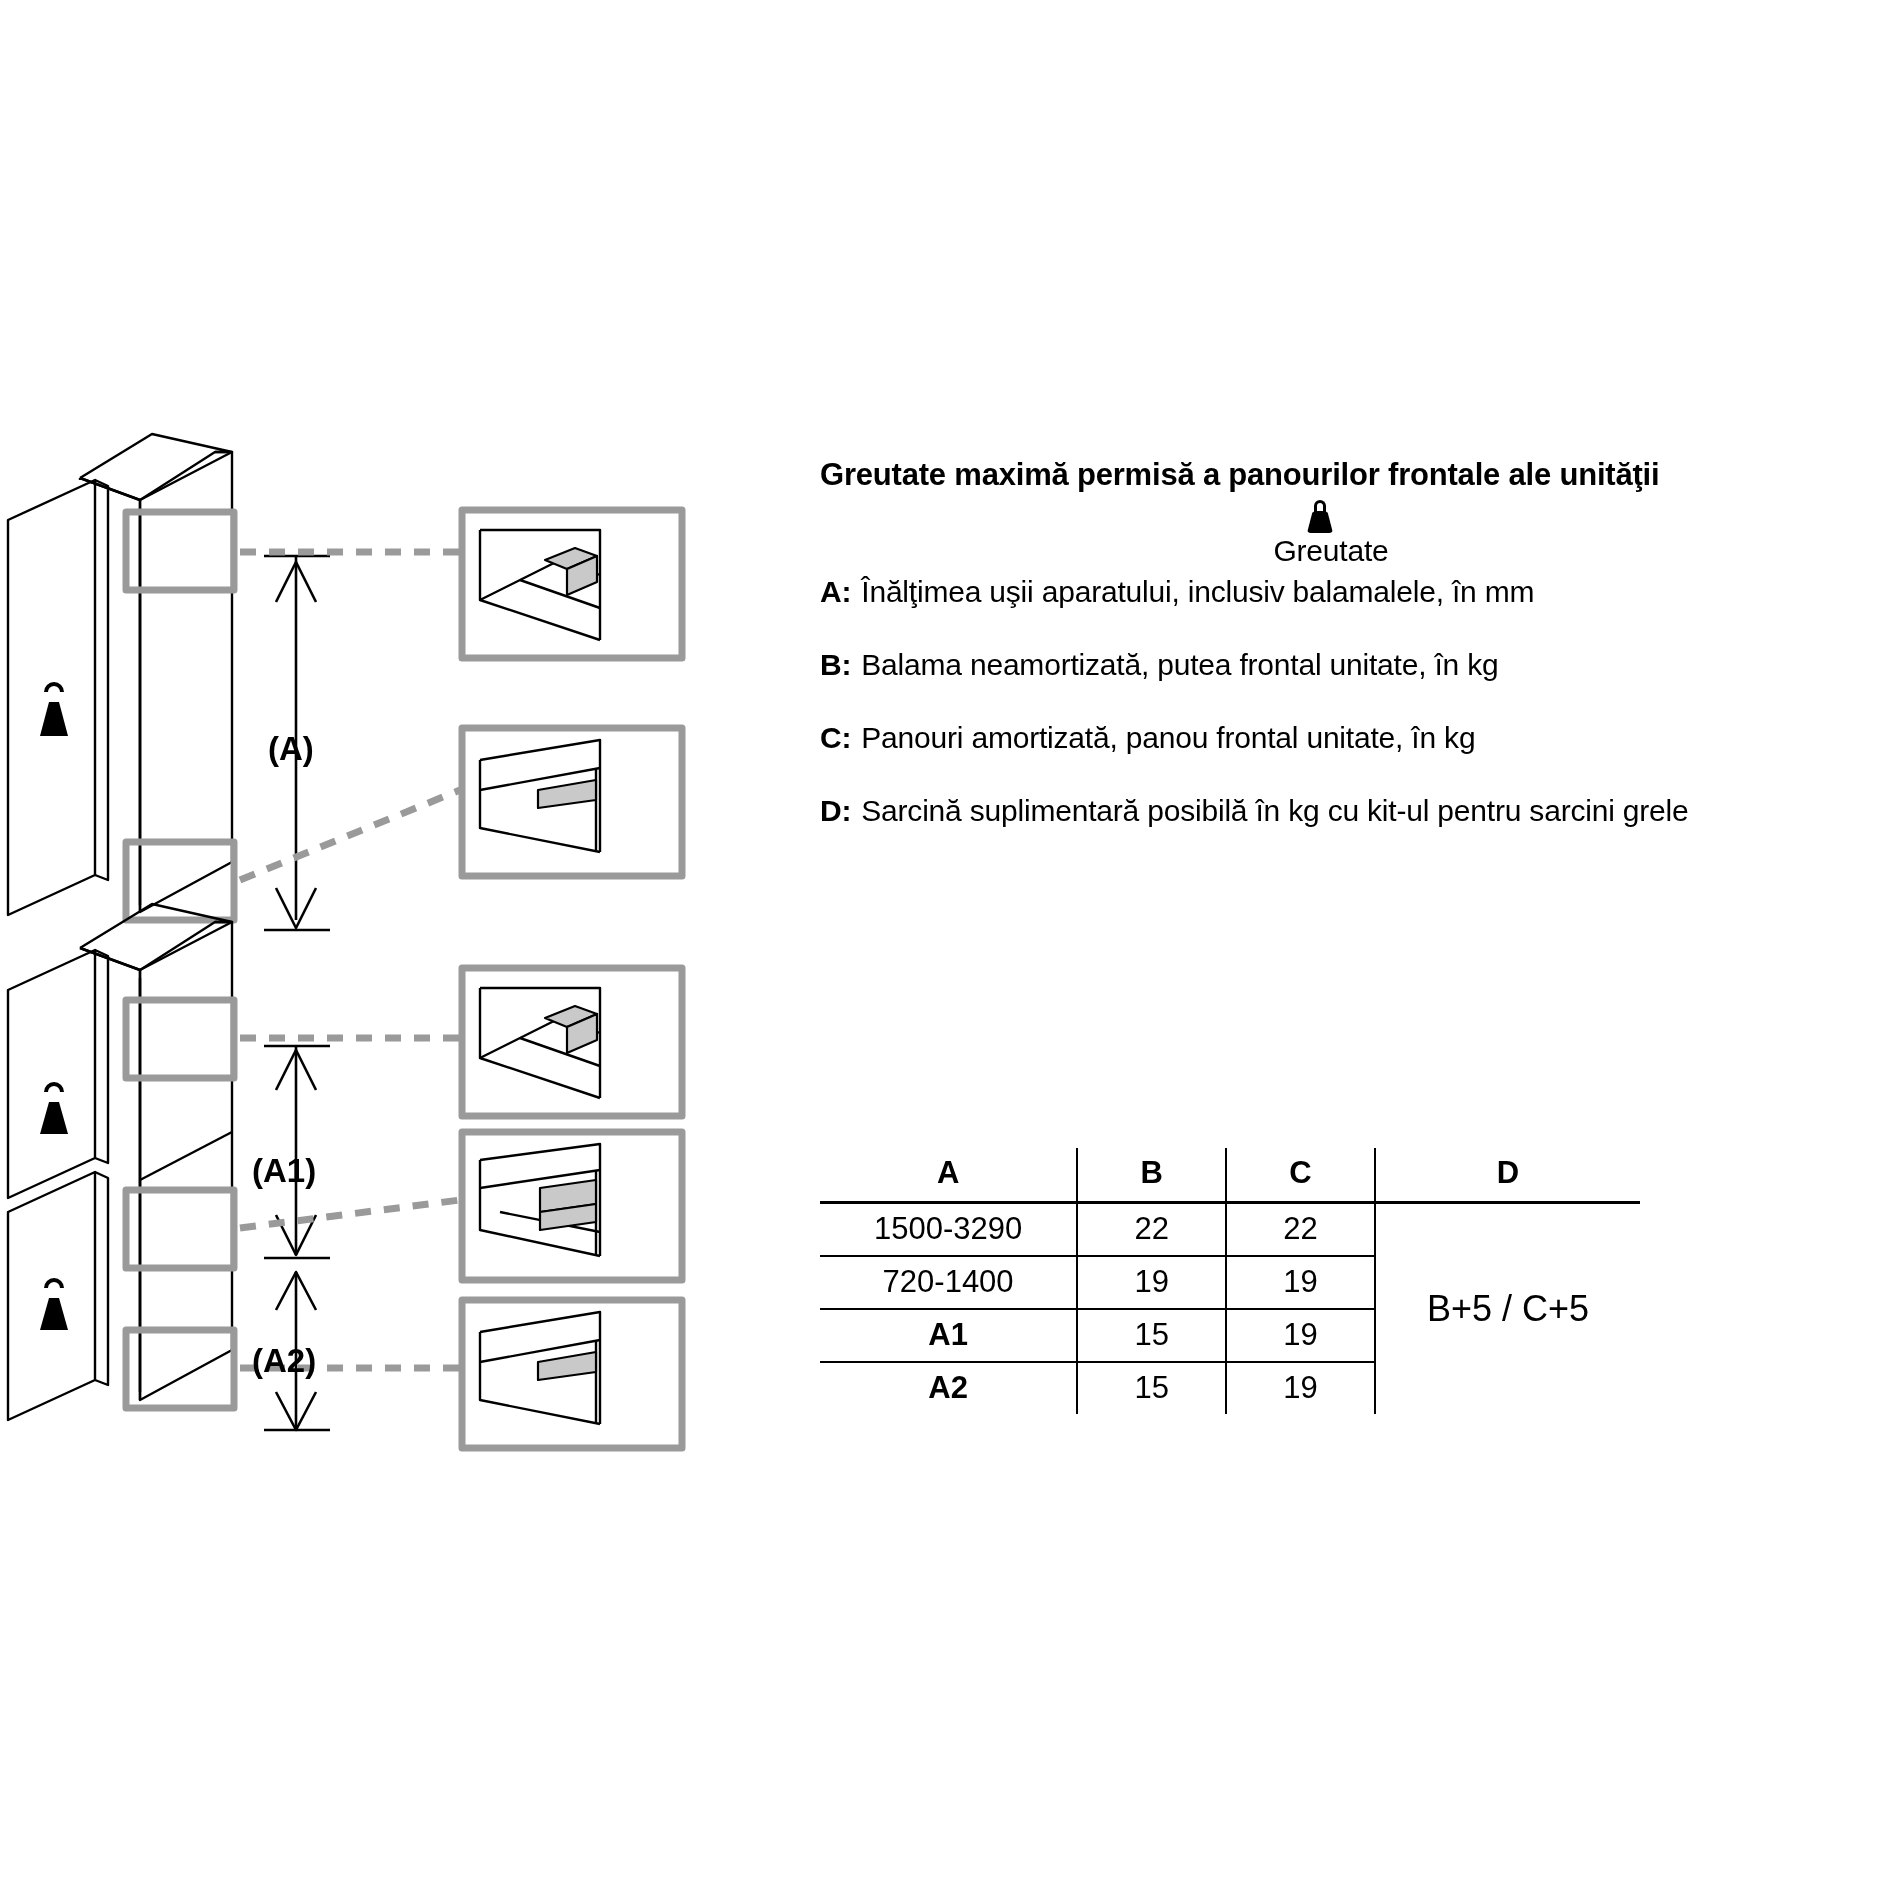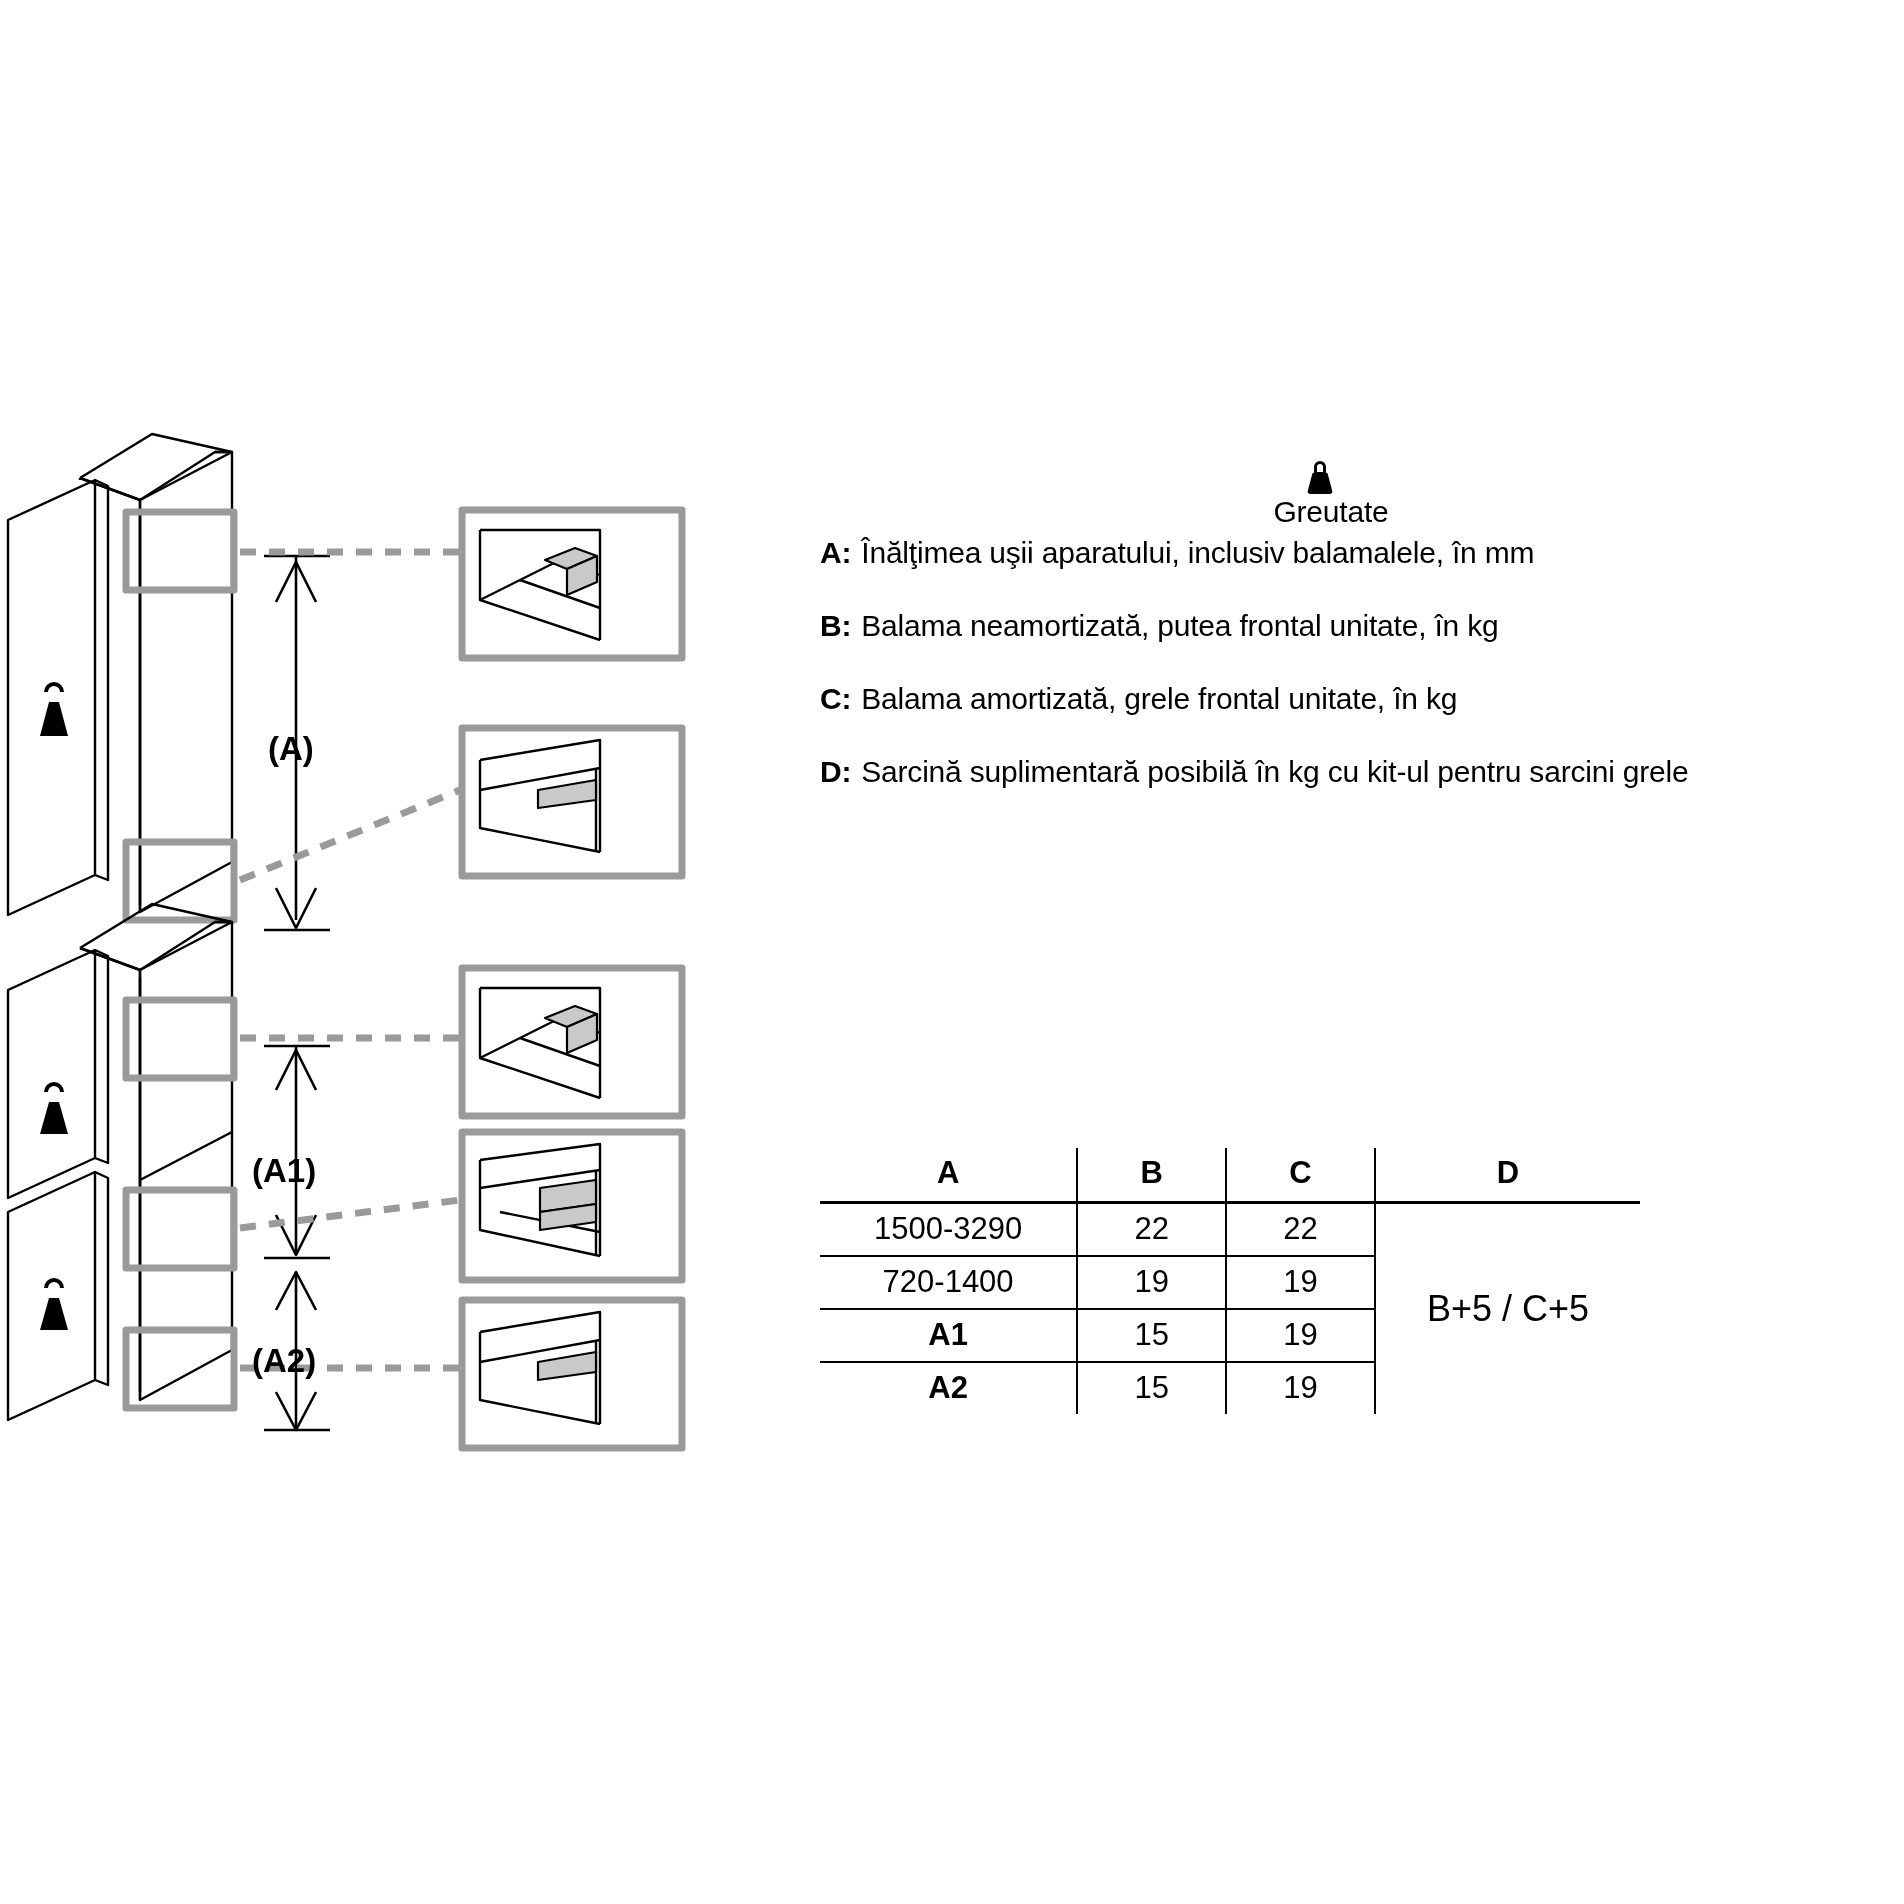--- a/index.html
+++ b/index.html
@@ -314,20 +314,21 @@
     </g>
 
     <text class="lbl" x="268" y="760">(A)</text>
     <text class="lbl" x="252" y="1182">(A1)</text>
     <text class="lbl" x="252" y="1372">(A2)</text>
   </svg>
   </div>
 
   <div class="text-col">
 
+    <h1 class="heading">Greutate maximă permisă a panourilor frontale ale unităţii</h1>
 
 
     <div class="weight-line">
       <span class="wicon">
         <span class="handle"></span>
           <span class="body"></span>
       </span>
       <span class="wtxt">Greutate</span>
     </div>
 
@@ -338,21 +339,21 @@
     <div class="legend-gap"></div>
 
     <div class="legend-row">
       <span class="key">B:</span>
       <span class="val">Balama neamortizată, putea frontal unitate, în kg</span>
     </div>
     <div class="legend-gap"></div>
 
     <div class="legend-row">
       <span class="key">C:</span>
-      <span class="val">Balama amortizată, grele frontal unitate, în kg</span>
+      <span class="val">Panouri amortizată, panou frontal unitate, în kg</span>
     </div>
     <div class="legend-gap"></div>
 
     <div class="legend-row">
       <span class="key">D:</span>
       <span class="val">Sarcină suplimentară posibilă în kg cu kit-ul pentru sarcini grele</span>
     </div>
   </div>
 
   <table class="tbl">

